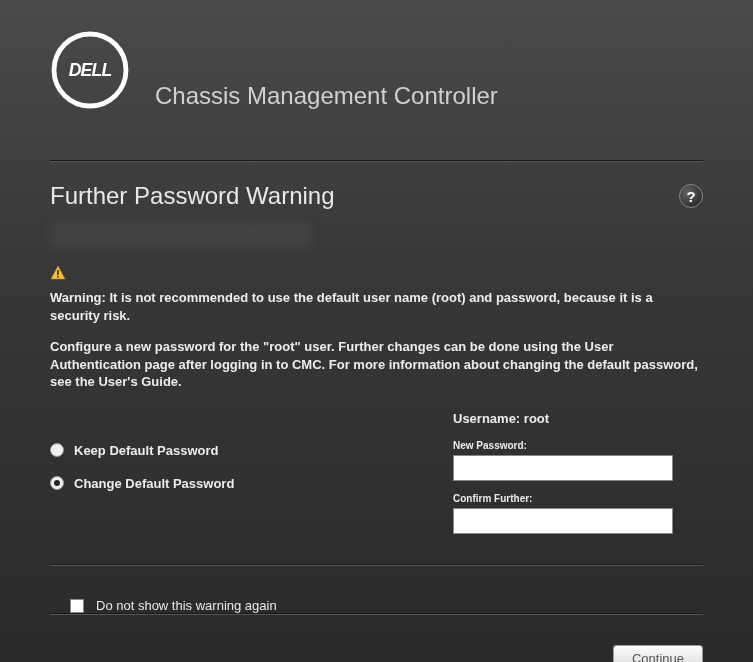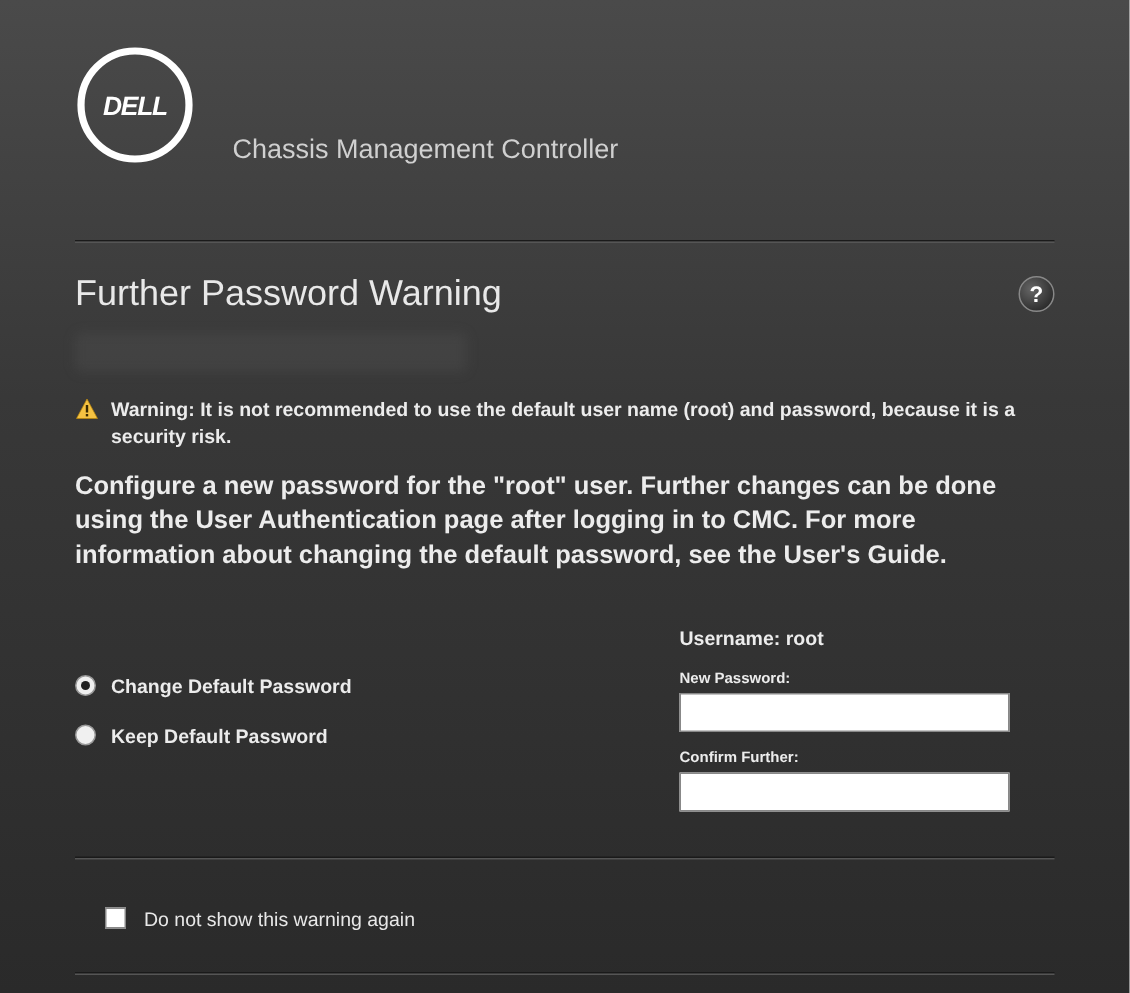--- a/index.html
+++ b/index.html
@@ -21,21 +21,21 @@
       align-items: flex-end;
       gap: 25px;
       padding-bottom: 30px;
       margin-bottom: 20px;
     }
     .logo {
       width: 80px;
       height: 80px;
     }
     .product-name {
-      font-size: 18px;
+      font-size: 24px;
       color: #d0d0d0;
       font-weight: normal;
     }
     .divider {
       border: none;
       border-top: 1px solid #1a1a1a;
       border-bottom: 1px solid #555;
       margin: 0 0 20px 0;
     }
     .title-row {
@@ -69,39 +69,40 @@
       filter: blur(4px);
       border-radius: 4px;
       margin-bottom: 16px;
       width: 40%;
     }
     .warning-row {
       display: flex;
       align-items: flex-start;
       gap: 8px;
       margin-bottom: 14px;
+      flex-direction: column;
     }
     .warning-icon {
       width: 16px;
       height: 16px;
       flex-shrink: 0;
       margin-top: 1px;
     }
     .warning-text {
       font-weight: bold;
       font-size: 13px;
       line-height: 1.35;
       color: #ececec;
     }
     .instru {
-      font-size: 17px;
+      font-size: 13px;
       font-weight: bold;
       line-height: 1.35;
       color: #ececec;
-      margin-bottom: 36px;
+      margin-bottom: 20px;
     }
     .form-area {
       display: flex;
       gap: 30px;
       margin-bottom: 18px;
     }
     .left-col {
       flex: 1;
       padding-top: 32px;
     }
@@ -154,23 +155,23 @@
       width: 220px;
       height: 26px;
       background: #fff;
       border: 1px solid #888;
       padding: 2px 4px;
       font-size: 13px;
       margin-bottom: 12px;
     }
     .checkbox-row {
       display: flex;
-      align-items: flex-start;
+      align-items: flex-end;
       gap: 12px;
-      padding: 12px 0 28px 20px;
+      padding: 12px 0 0 20px;
     }
     .checkbox {
       width: 14px;
       height: 14px;
       background: #fff;
       border: 1px solid #888;
       cursor: pointer;
       flex-shrink: 0;
     }
     .checkbox-label {
@@ -220,26 +221,26 @@
       <rect x="7.2" y="11" width="1.6" height="1.6" fill="#3a2a00"></rect>
     </svg>
     <div class="warning-text">Warning: It is not recommended to use the default user name (root) and password, because it is a security risk.</div>
   </div>
 
   <div class="instru">Configure a new password for the "root" user. Further changes can be done using the User Authentication page after logging in to CMC. For more information about changing the default password, see the User's Guide.</div>
 
   <div class="form-area">
     <div class="left-col">
       <div class="radio-row">
+        <div class="radio"></div>
+        <div class="radio-label">Keep Default Password</div>
+      </div>
+      <div class="radio-row">
         <div class="radio selected"></div>
         <div class="radio-label">Change Default Password</div>
-      </div>
-      <div class="radio-row">
-        <div class="radio"></div>
-        <div class="radio-label">Keep Default Password</div>
       </div>
     </div>
     <div class="right-col">
       <div class="username-row">
         <span>Username:</span> <span>root</span>
       </div>
       <div class="field-label">New Password:</div>
       <input type="password" class="text-input" style="">
       <div class="field-label">Confirm Further:</div>
       <input type="password" class="text-input" style="">

